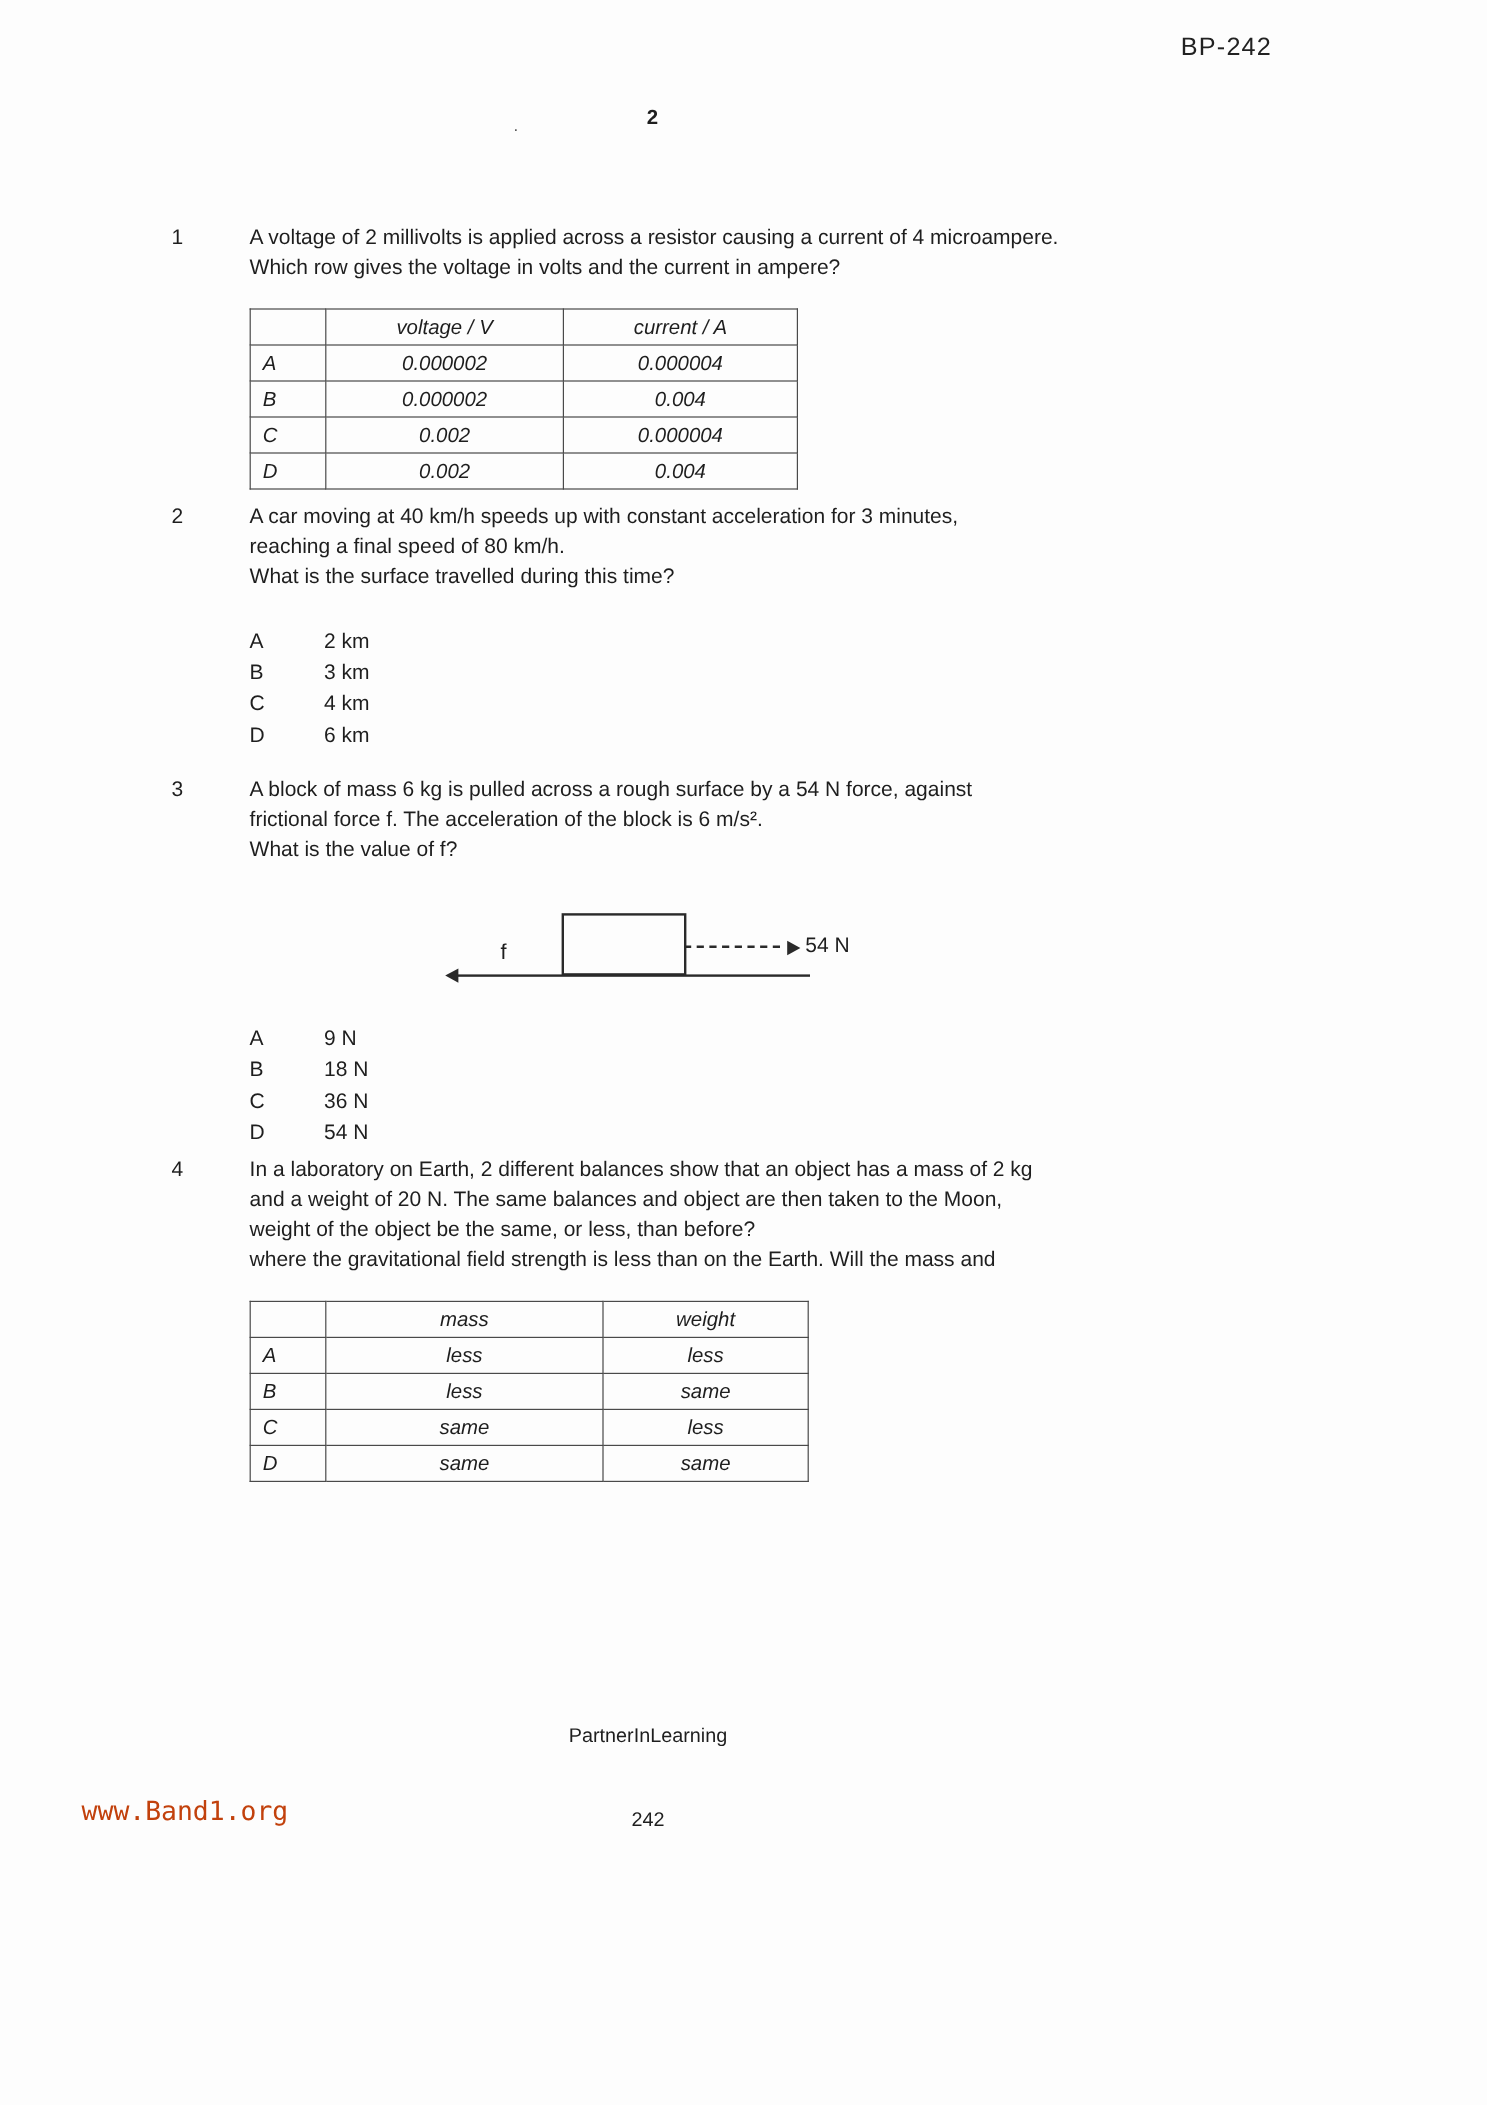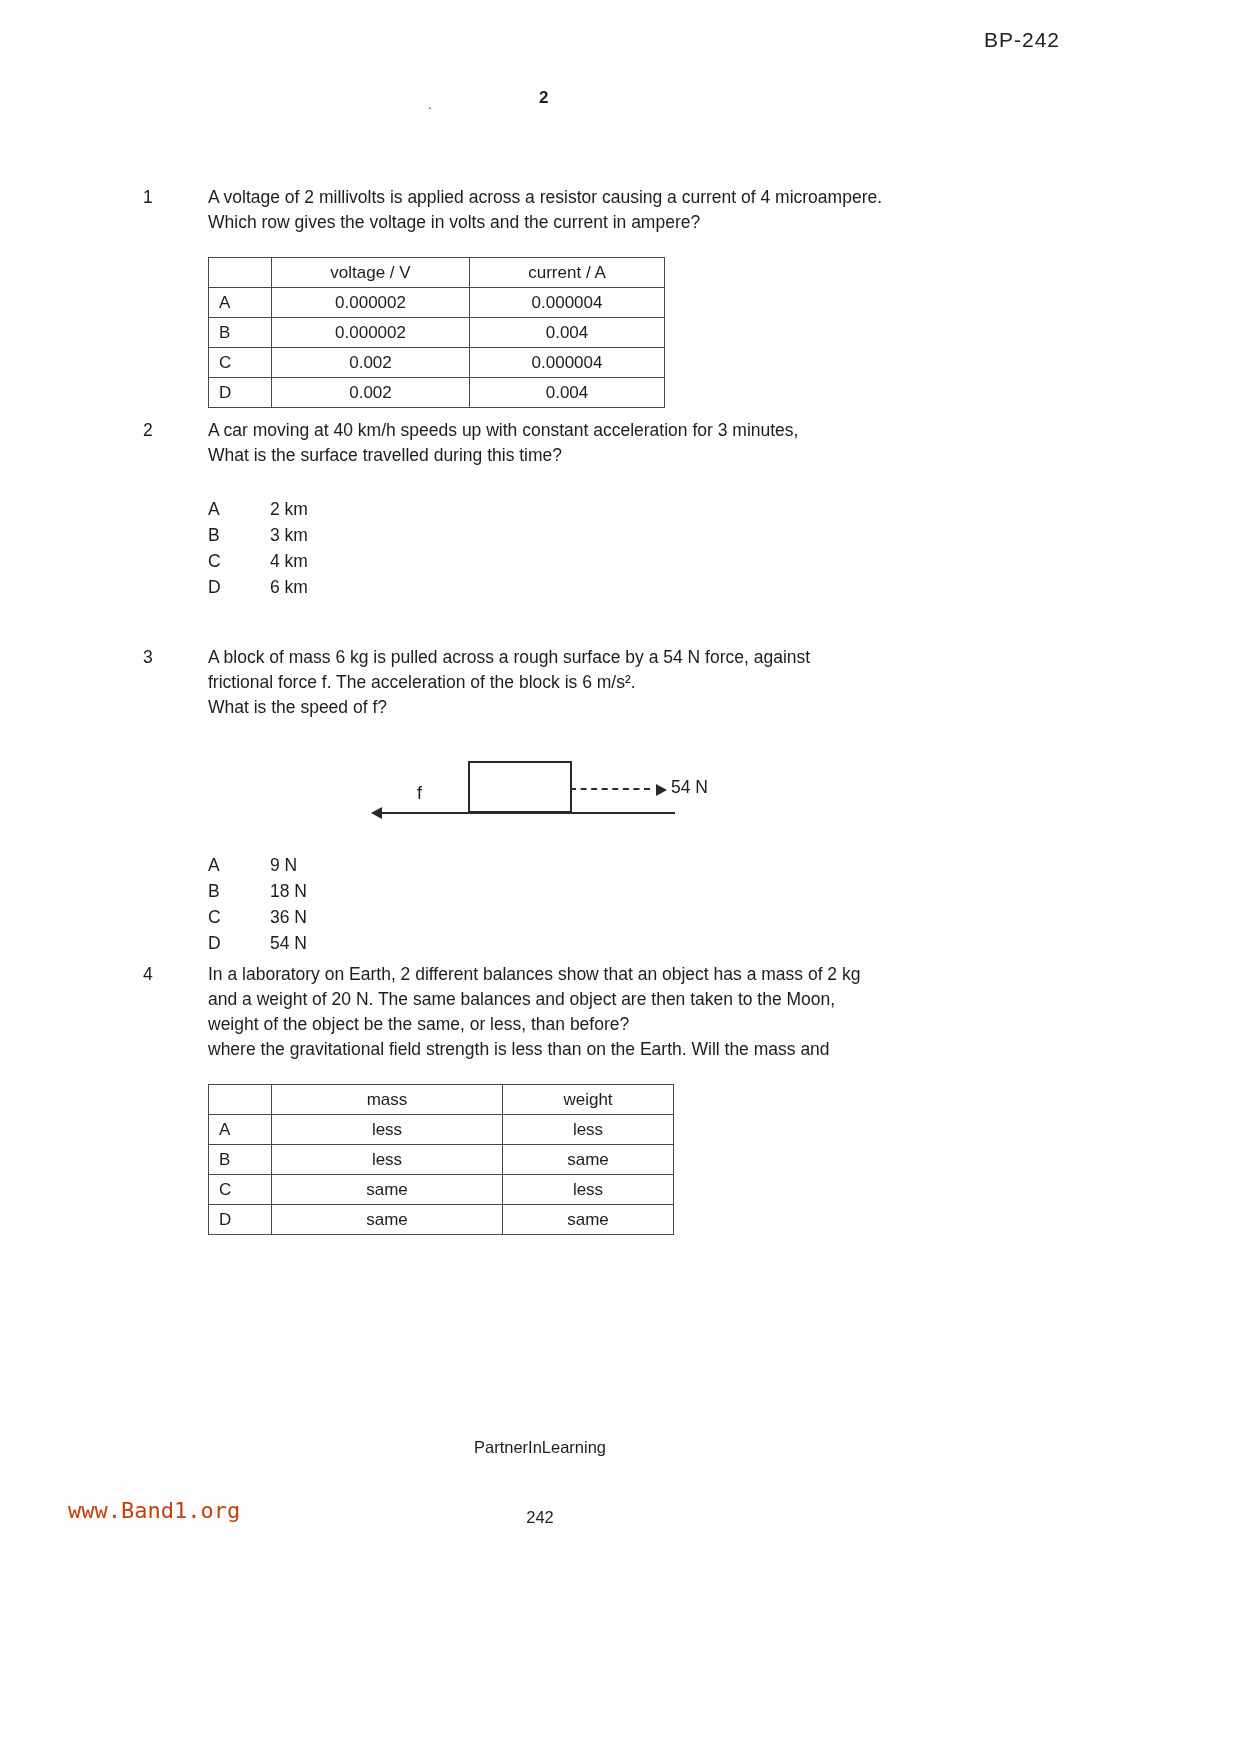--- a/index.html
+++ b/index.html
@@ -14,21 +14,21 @@
   .page{position:absolute;inset:0;background:#fdfdfd;}
   .doc-code{position:absolute;top:28px;left:984px;font-size:21px;letter-spacing:1px;color:#222;}
   .page-num{position:absolute;top:88px;left:539px;font-size:17px;font-weight:bold;}
   .dot-artifact{position:absolute;top:96px;left:428px;font-size:14px;color:#555;}
   .instruction{position:absolute;top:140px;left:238px;font-size:17.5px;}
   .question{position:absolute;left:143px;width:840px;font-size:17.5px;line-height:25px;}
   .qnum{position:absolute;left:0;top:0;}
   .qbody{margin-left:65px;}
   .qline{white-space:nowrap;}
 
-  table.mc{border-collapse:collapse;margin-top:22px;font-size:17px;}
+  table.mc{border-collapse:collapse;margin-top:22px;font-size:17px;font-style:italic;}
   table.mc td,table.mc th{
     border:1px solid #4a4a4a;
     font-weight:normal;
     padding:2px 6px;
     height:24px;
     text-align:center;
   }
   table.mc .lab{width:46px;text-align:left;padding-left:10px;}
   table.mc .c1{width:185px;}
   table.mc .c2{width:182px;}
@@ -107,20 +107,21 @@
         </tr>
       </tbody>
         </table>
     </div>
   </div>
 
   <div class="question" style="top:418px;">
     <span class="qnum">2</span>
     <div class="qbody">
       <div class="qline">A car moving at 40 km/h speeds up with constant acceleration for 3 minutes,</div>
+      <div class="qline">reaching a final speed of 80 km/h.</div>
       <div class="qline">What is the surface travelled during this time?</div>
       <div class="options">
         <div class="opt">
           <span class="letter">A</span>
           <span>2 km</span>
         </div>
         <div class="opt">
           <span class="letter">B</span>
           <span>3 km</span>
         </div>
@@ -134,21 +135,21 @@
         </div>
       </div>
     </div>
   </div>
 
   <div class="question" style="top:645px;">
     <span class="qnum">3</span>
     <div class="qbody">
       <div class="qline">A block of mass 6 kg is pulled across a rough surface by a 54 N force, against</div>
       <div class="qline">frictional force f. The acceleration of the block is 6 m/s².</div>
-      <div class="qline">What is the speed of f?</div>
+      <div class="qline">What is the value of f?</div>
 
       <div class="diagram">
         <div class="block-rect"></div>
         <div class="surface"></div>
         <div class="f-arrowhead"></div>
         <div class="f-label">f</div>
         <div class="dash-line"></div>
         <div class="force-arrowhead"></div>
         <div class="force-label">54 N</div>
       </div>

